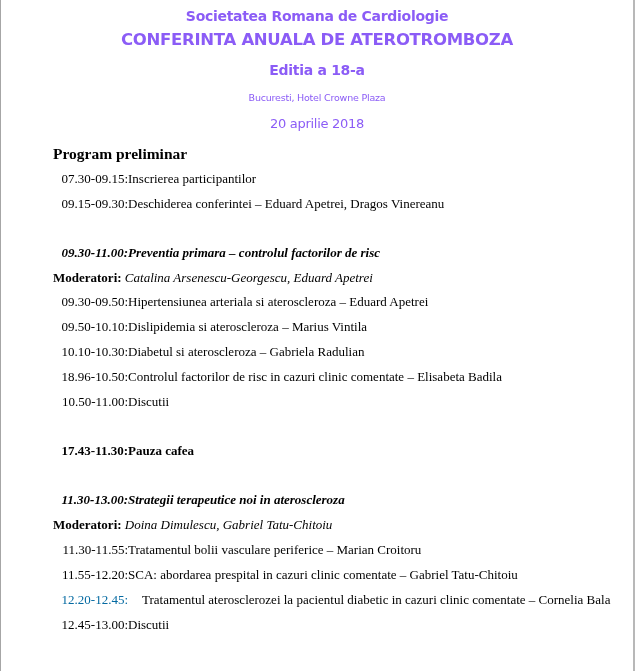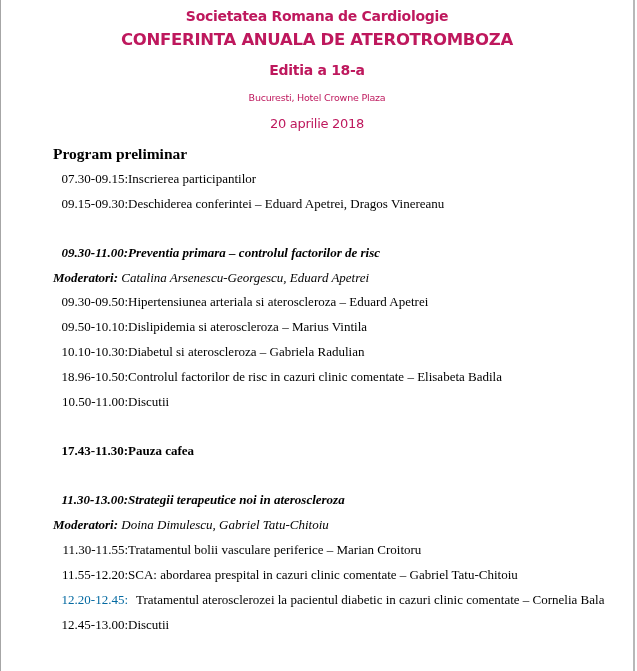--- a/index.html
+++ b/index.html
@@ -2,35 +2,35 @@
 <html><head>
 <meta charset="utf-8">
 <style>
   html, body { margin: 0; padding: 0; background: #ffffff; }
   body { width: 637px; height: 671px; position: relative; overflow: hidden; }
   .page {
     position: absolute; left: 0; top: 0; width: 635px; height: 671px;
     border-left: 1px solid #a6a6a6; border-right: 2px solid #b8b8b8;
     box-sizing: border-box; background: #fff; color: #000;
   }
-  .center { position: absolute; left: 0; right: 0; text-align: center; font-family: "DejaVu Sans", "Liberation Sans", sans-serif; color: #be185d; }
+  .center { position: absolute; left: 0; right: 0; text-align: center; font-family: "DejaVu Sans", "Liberation Sans", sans-serif; color: #8b5cf6; }
   .org { top: 8px; font-size: 14px; font-weight: bold; letter-spacing: -0.3px; }
   .conf { top: 30px; font-size: 16.5px; font-weight: bold; letter-spacing: -0.3px; }
   .edition { top: 62px; font-size: 14px; font-weight: bold; letter-spacing: -0.3px; }
   .venue { top: 92px; font-size: 9.5px; letter-spacing: -0.2px; }
   .date { top: 116px; font-size: 13px; letter-spacing: -0.3px; }
 
   .prog-title { position: absolute; left: 52px; top: 145px; font-family: "Liberation Serif", "DejaVu Serif", serif; font-weight: bold; font-size: 15.5px; }
   .row { position: absolute; left: 52px; font-family: "Liberation Serif", "DejaVu Serif", serif; font-size: 13px; white-space: nowrap; line-height: 16px; }
   .row .time { display: inline-block; width: 75px; text-align: right; }
   .row.bold { font-weight: bold; }
   .row.italic { font-style: italic; }
   .row.red .time { color: #0369a1; }
-  .row.red .desc { margin-left: 8px; }
-  .mod-label { font-weight: bold; font-style: italic; }
+  .row.red .desc { margin-left: 14px; }
+  .mod-label { font-weight: bold; }
   .mod-names { font-style: italic; }
 </style>
 </head>
 <body>
 
 <div class="page">
   <div class="center org">Societatea Romana de Cardiologie</div>
   <div class="center conf">CONFERINTA ANUALA DE ATEROTROMBOZA</div>
   <div class="center edition">Editia a 18-a</div>
   <div class="center venue">Bucuresti, Hotel Crowne Plaza</div>

